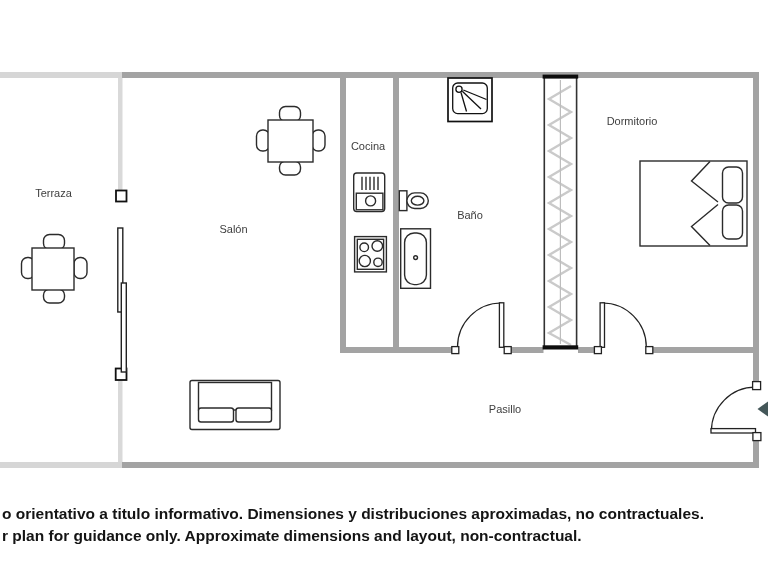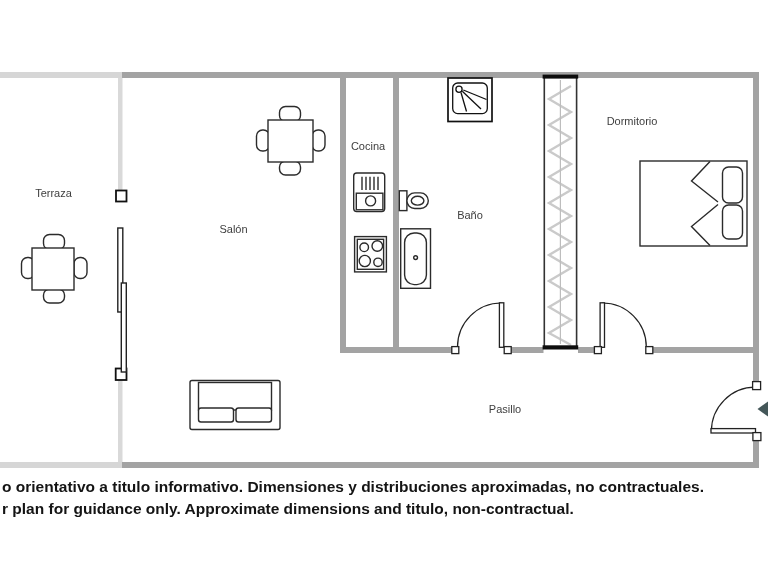--- a/index.html
+++ b/index.html
@@ -1,20 +1,20 @@
 <!DOCTYPE html>
 <html><head>
 <meta charset="utf-8">
 <style>
   html,body{margin:0;padding:0;background:#ffffff;}
   body{width:768px;height:576px;overflow:hidden;font-family:"Liberation Sans",sans-serif;}
   .stage{position:relative;width:768px;height:576px;background:#fff;}
   svg{position:absolute;left:0;top:0;}
   .room-label{font-size:11px;fill:#3e3e3e;font-family:"Liberation Sans",sans-serif;}
-  .disclaimer{position:absolute;left:2px;top:476px;width:766px;color:#141414;
+  .disclaimer{position:absolute;left:2px;top:503px;width:766px;color:#141414;
     font-size:15.5px;font-weight:bold;line-height:22.4px;white-space:nowrap;
     font-family:"Liberation Sans",sans-serif;}
 </style>
 </head>
 <body>
 
 <div class="stage">
 <svg width="768" height="576" viewBox="0 0 768 576">
 
   <g>
@@ -151,15 +151,15 @@
   <text class="room-label" x="53.5" y="196.5" text-anchor="middle">Terraza</text>
   <text class="room-label" x="233.5" y="233" text-anchor="middle">Salón</text>
   <text class="room-label" x="368" y="150" text-anchor="middle">Cocina</text>
   <text class="room-label" x="470" y="218.5" text-anchor="middle">Baño</text>
   <text class="room-label" x="632" y="125" text-anchor="middle">Dormitorio</text>
   <text class="room-label" x="505" y="413" text-anchor="middle">Pasillo</text>
 </svg>
 
   <div class="disclaimer">
     <div>o orientativo a titulo informativo. Dimensiones y distribuciones aproximadas, no contractuales.</div>
-    <div>r plan for guidance only. Approximate dimensions and titulo, non-contractual.</div>
+    <div>r plan for guidance only. Approximate dimensions and layout, non-contractual.</div>
   </div>
 </div>
 
 </body></html>

